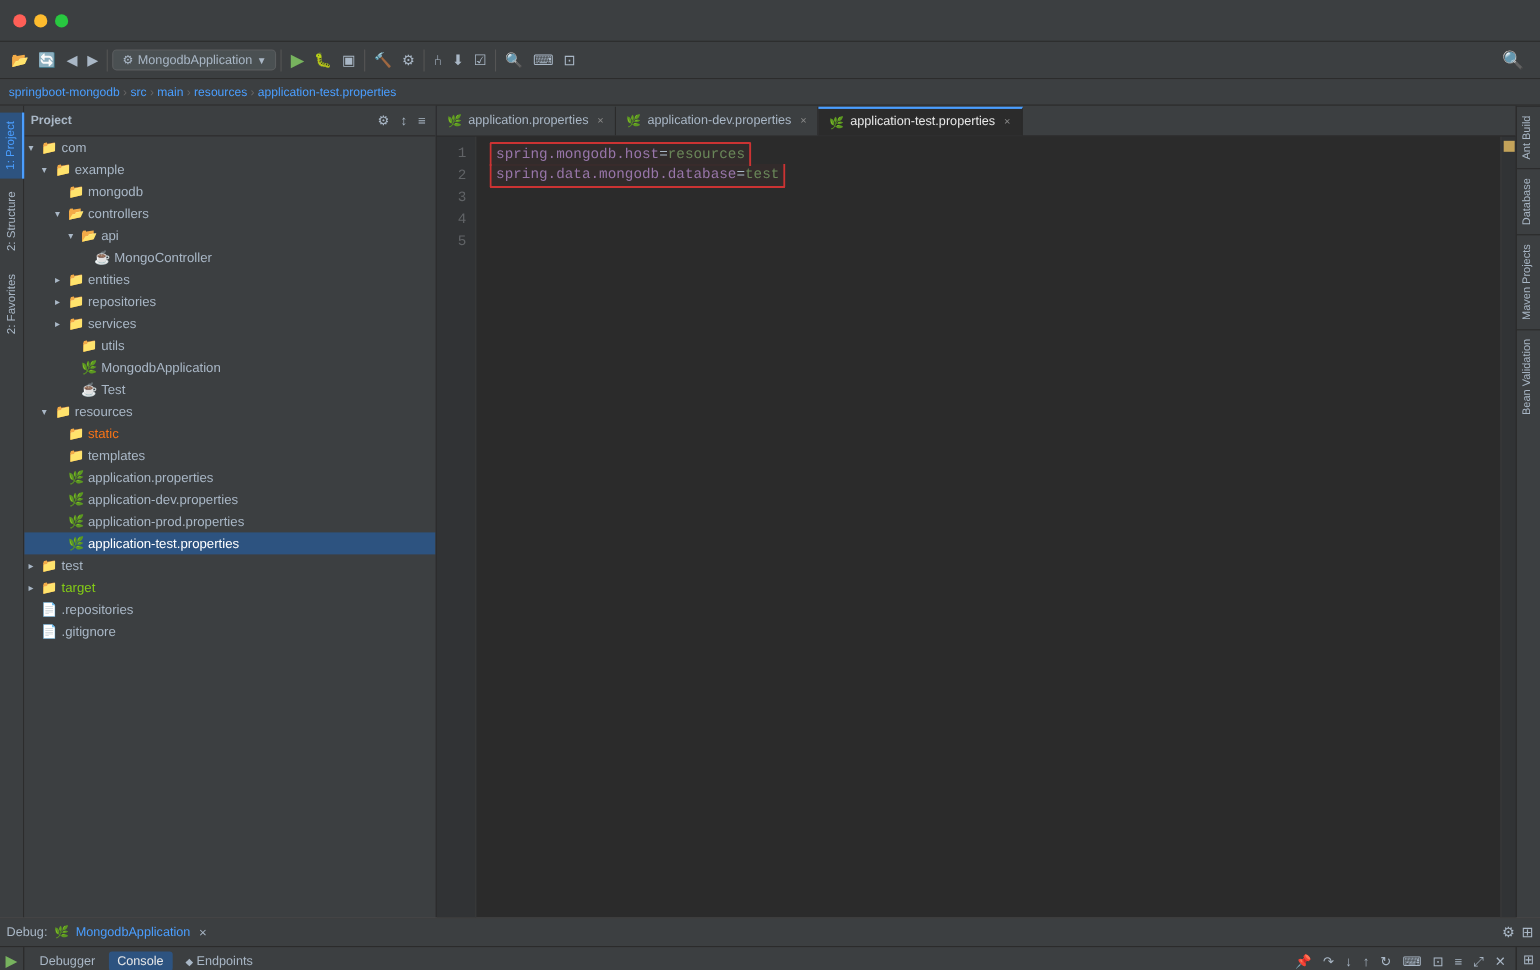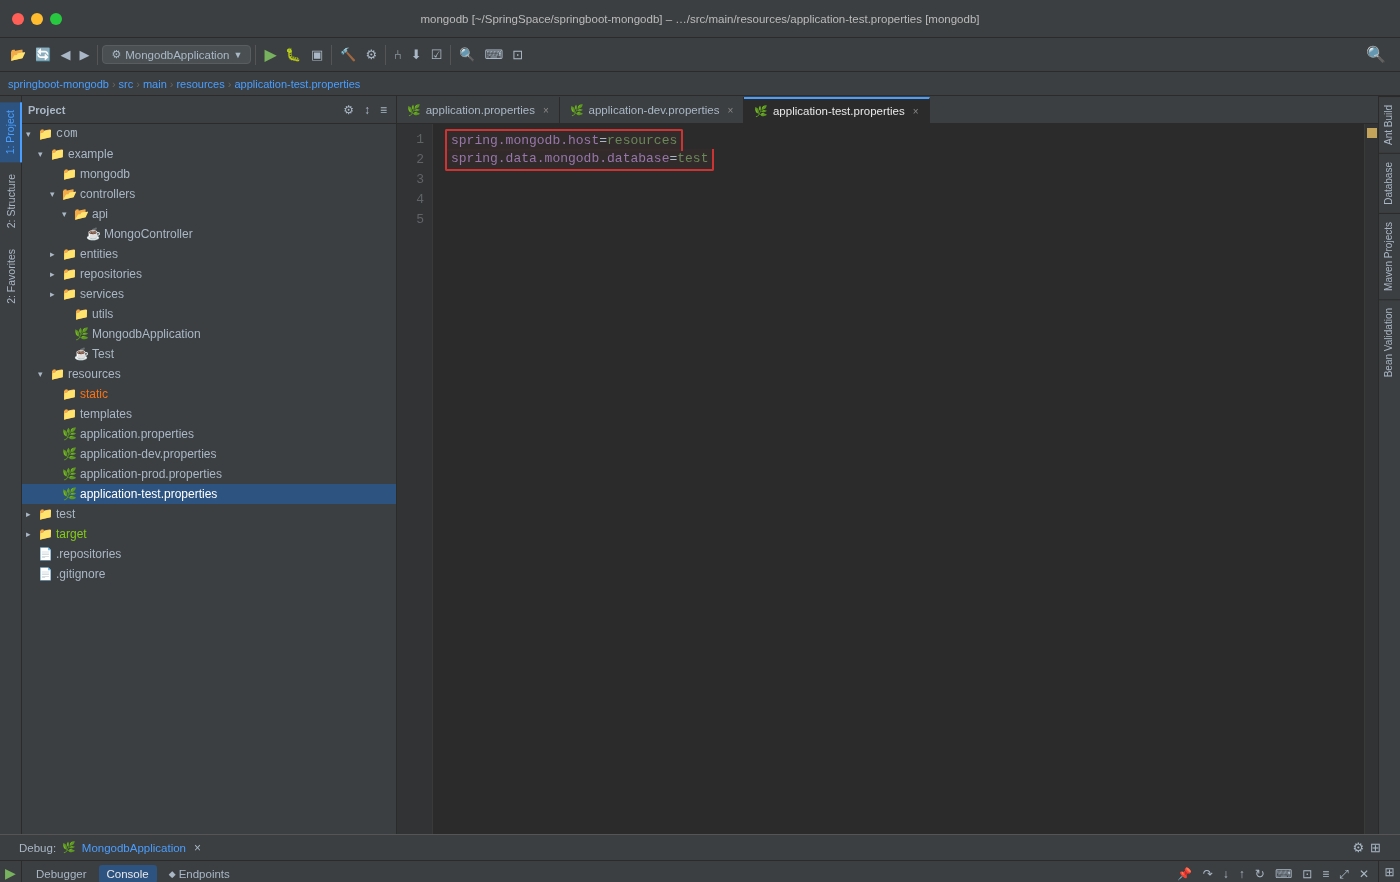--- a/index.html
+++ b/index.html
@@ -12,21 +12,20 @@
   </style>
 </head>
 <body>
 
 <div style="background:#3c3f41; height:38px; display:flex; align-items:center; padding:0 12px; border-bottom:1px solid #2b2b2b; position:relative;">
   <div style="display:flex; gap:7px; margin-right:14px;">
     <div style="width:12px;height:12px;border-radius:50%;background:#ff5f57;"></div>
     <div style="width:12px;height:12px;border-radius:50%;background:#febc2e;"></div>
     <div style="width:12px;height:12px;border-radius:50%;background:#28c840;"></div>
   </div>
-  <div style="position:absolute;left:50%;transform:translateX(-50%);color:#bbbbbb;font-size:11.5px;white-space:nowrap;">mongodb [~/SpringSpace/springboot-mongodb] – …/src/main/resources/application-test.properties [mongodb]</div>
 </div>
 
 <div style="background:#3c3f41; height:34px; display:flex; align-items:center; padding:0 6px; border-bottom:1px solid #2b2b2b; gap:1px;">
   <button style="background:none;border:none;color:#a9b7c6;padding:3px 4px;cursor:pointer;font-size:13px;">📂</button>
   <button style="background:none;border:none;color:#a9b7c6;padding:3px 4px;cursor:pointer;font-size:13px;">🔄</button>
   <button style="background:none;border:none;color:#a9b7c6;padding:3px 4px;cursor:pointer;font-size:13px;">◀</button>
   <button style="background:none;border:none;color:#a9b7c6;padding:3px 4px;cursor:pointer;font-size:13px;">▶</button>
   <div style="width:1px;height:20px;background:#555;margin:0 3px;"></div>
   <div style="background:#4a5052;border:1px solid #5a5d5f;border-radius:4px;padding:2px 8px;color:#a9b7c6;font-size:11.5px;display:flex;align-items:center;gap:4px;cursor:pointer;">
     <span style="font-size:11px;">⚙</span>
@@ -78,21 +77,21 @@
       <span style="font-size:11px;color:#a9b7c6;font-weight:bold;flex:1;">Project</span>
       <button style="background:none;border:none;color:#a9b7c6;cursor:pointer;font-size:12px;padding:1px 3px;">⚙</button>
       <button style="background:none;border:none;color:#a9b7c6;cursor:pointer;font-size:12px;padding:1px 3px;">↕</button>
       <button style="background:none;border:none;color:#a9b7c6;cursor:pointer;font-size:12px;padding:1px 3px;">≡</button>
     </div>
     <div style="flex:1;overflow-y:auto;overflow-x:hidden;font-size:12px;">
 
       <div style="display:flex;align-items:center;height:20px;padding-left:4px;cursor:pointer;white-space:nowrap;">
         <span style="width:12px;display:inline-block;font-size:9px;color:#a9b7c6;">▾</span>
         <span style="color:#c4a35a;font-size:12px;margin-right:3px;">📁</span>
-        <span style="color:#a9b7c6;font-family:Liberation Mono, monospace;">com</span>
+        <span style="color:#a9b7c6;">com</span>
       </div>
       <div style="display:flex;align-items:center;height:20px;padding-left:16px;cursor:pointer;white-space:nowrap;">
         <span style="width:12px;display:inline-block;font-size:9px;color:#a9b7c6;">▾</span>
         <span style="color:#c4a35a;font-size:12px;margin-right:3px;">📁</span>
         <span style="color:#a9b7c6;">example</span>
       </div>
       <div style="display:flex;align-items:center;height:20px;padding-left:28px;cursor:pointer;white-space:nowrap;">
         <span style="width:12px;display:inline-block;font-size:9px;color:transparent;">▸</span>
         <span style="color:#c4a35a;font-size:12px;margin-right:3px;">📁</span>
         <span style="color:#a9b7c6;">mongodb</span>
@@ -256,21 +255,21 @@
     <div style="writing-mode:vertical-rl;transform:rotate(180deg);font-size:10px;color:#a9b7c6;padding:8px 4px;cursor:pointer;white-space:nowrap;border-bottom:1px solid #2b2b2b;">Ant Build</div>
     <div style="writing-mode:vertical-rl;transform:rotate(180deg);font-size:10px;color:#a9b7c6;padding:8px 4px;cursor:pointer;white-space:nowrap;border-bottom:1px solid #2b2b2b;">Database</div>
     <div style="writing-mode:vertical-rl;transform:rotate(180deg);font-size:10px;color:#a9b7c6;padding:8px 4px;cursor:pointer;white-space:nowrap;border-bottom:1px solid #2b2b2b;">Maven Projects</div>
     <div style="writing-mode:vertical-rl;transform:rotate(180deg);font-size:10px;color:#a9b7c6;padding:8px 4px;cursor:pointer;white-space:nowrap;border-bottom:1px solid #2b2b2b;">Bean Validation</div>
   </div>
 
 </div>
 
 <div style="height:290px;background:#2b2b2b;border-top:1px solid #555;display:flex;flex-direction:column;">
 
-  <div style="height:26px;background:#3c3f41;display:flex;align-items:center;padding:0 19px;border-bottom:1px solid #2b2b2b;gap:6px;">
+  <div style="height:26px;background:#3c3f41;display:flex;align-items:center;padding:0 6px;border-bottom:1px solid #2b2b2b;gap:6px;">
     <span style="font-size:11.5px;color:#a9b7c6;">Debug:</span>
     <span style="font-size:11px;color:#77b35e;">🌿</span>
     <span style="font-size:11.5px;color:#4a9eff;cursor:pointer;">MongodbApplication</span>
     <button style="background:none;border:none;color:#a9b7c6;font-size:12px;cursor:pointer;margin-left:2px;">×</button>
     <div style="flex:1;"></div>
     <button style="background:none;border:none;color:#a9b7c6;font-size:13px;cursor:pointer;">⚙</button>
     <button style="background:none;border:none;color:#a9b7c6;font-size:13px;cursor:pointer;">⊞</button>
   </div>
 
   <div style="display:flex;flex:1;overflow:hidden;">

